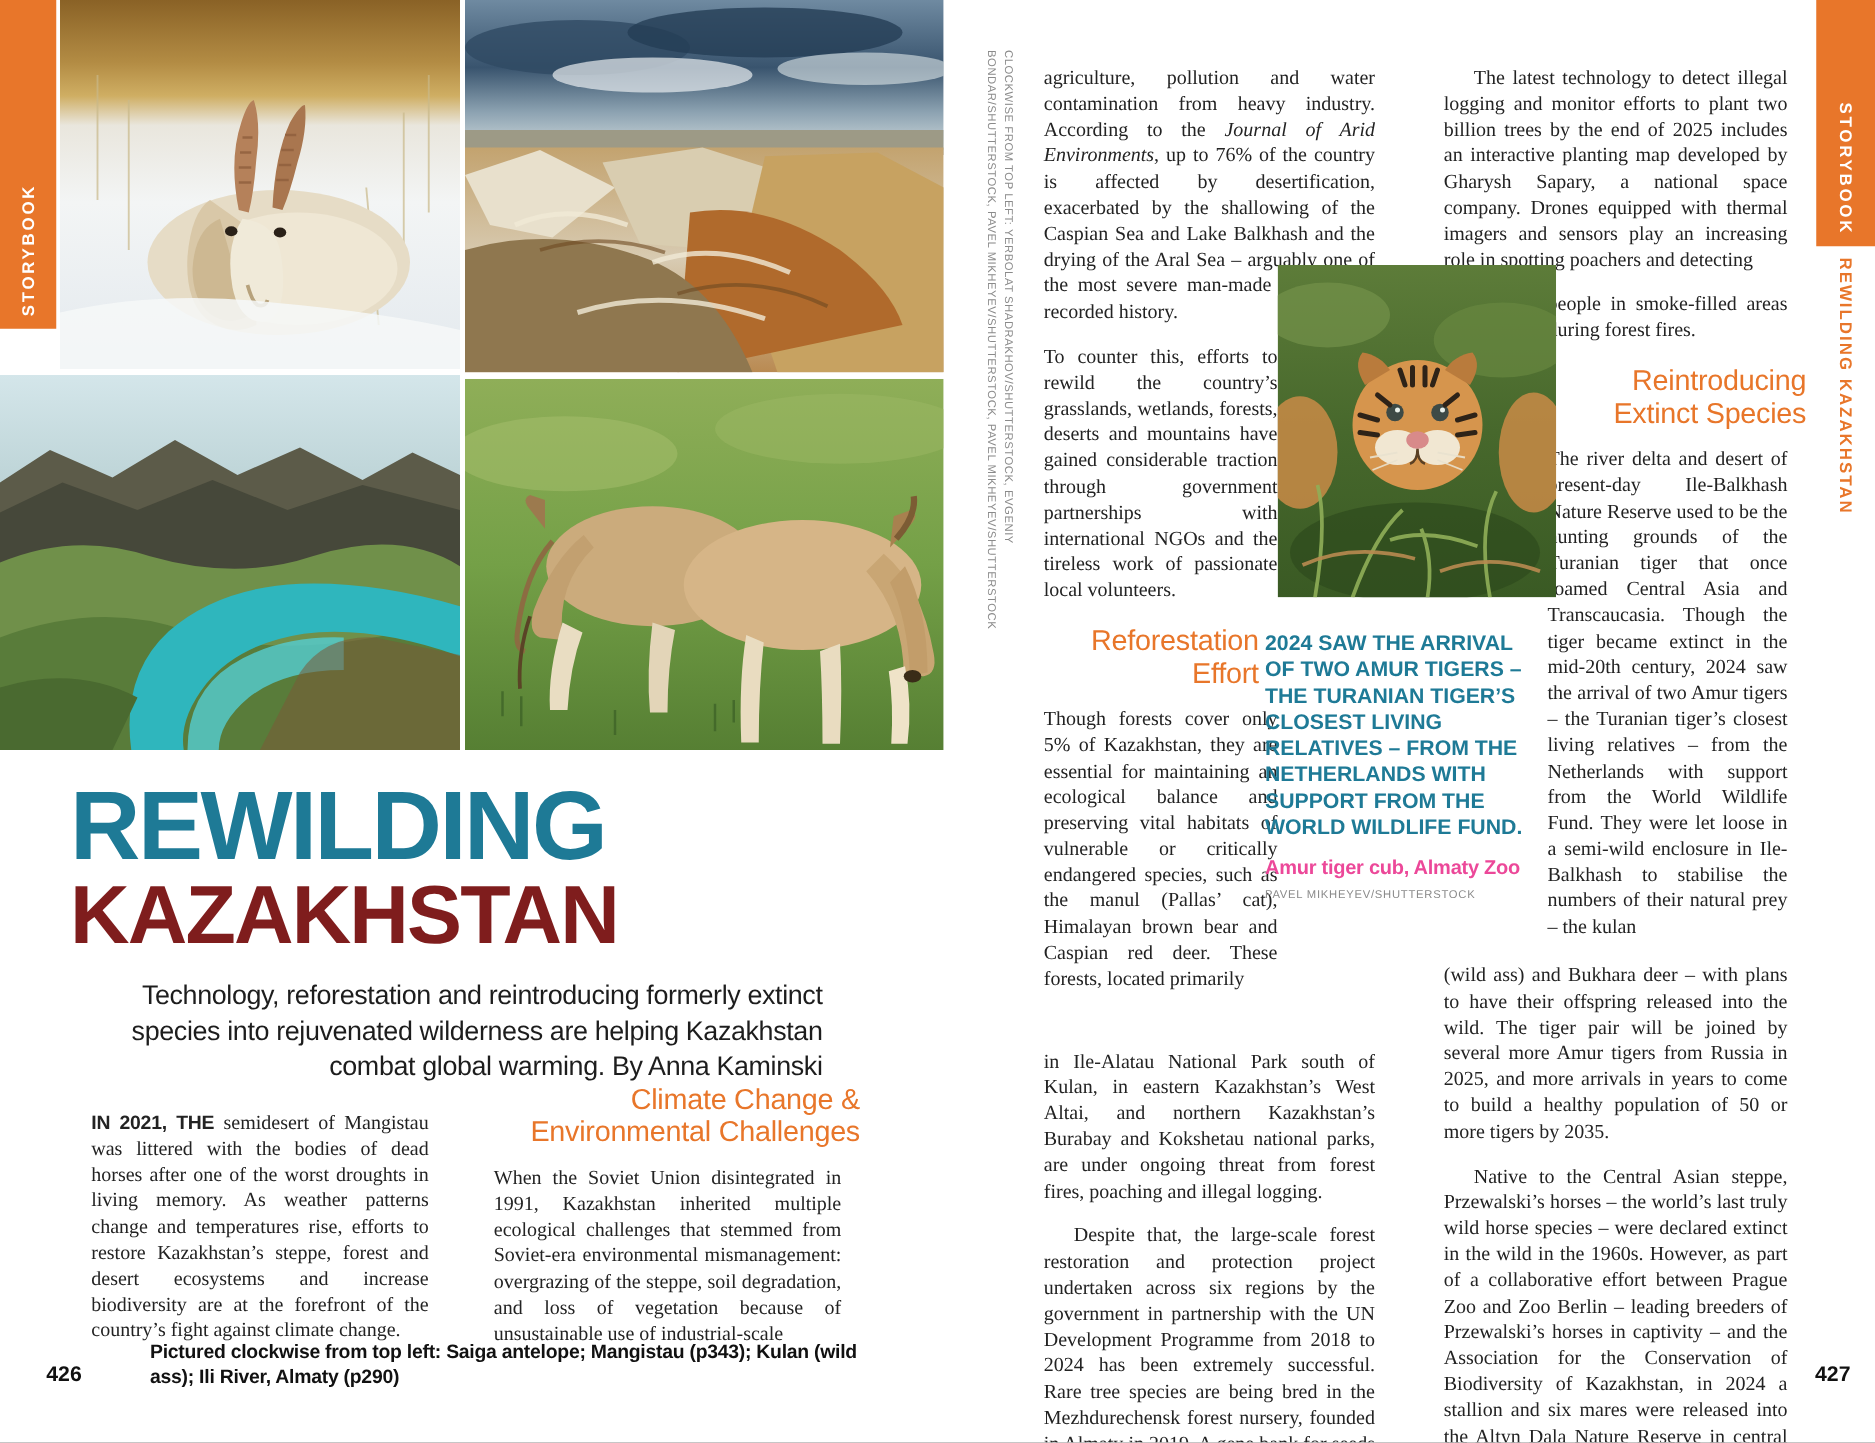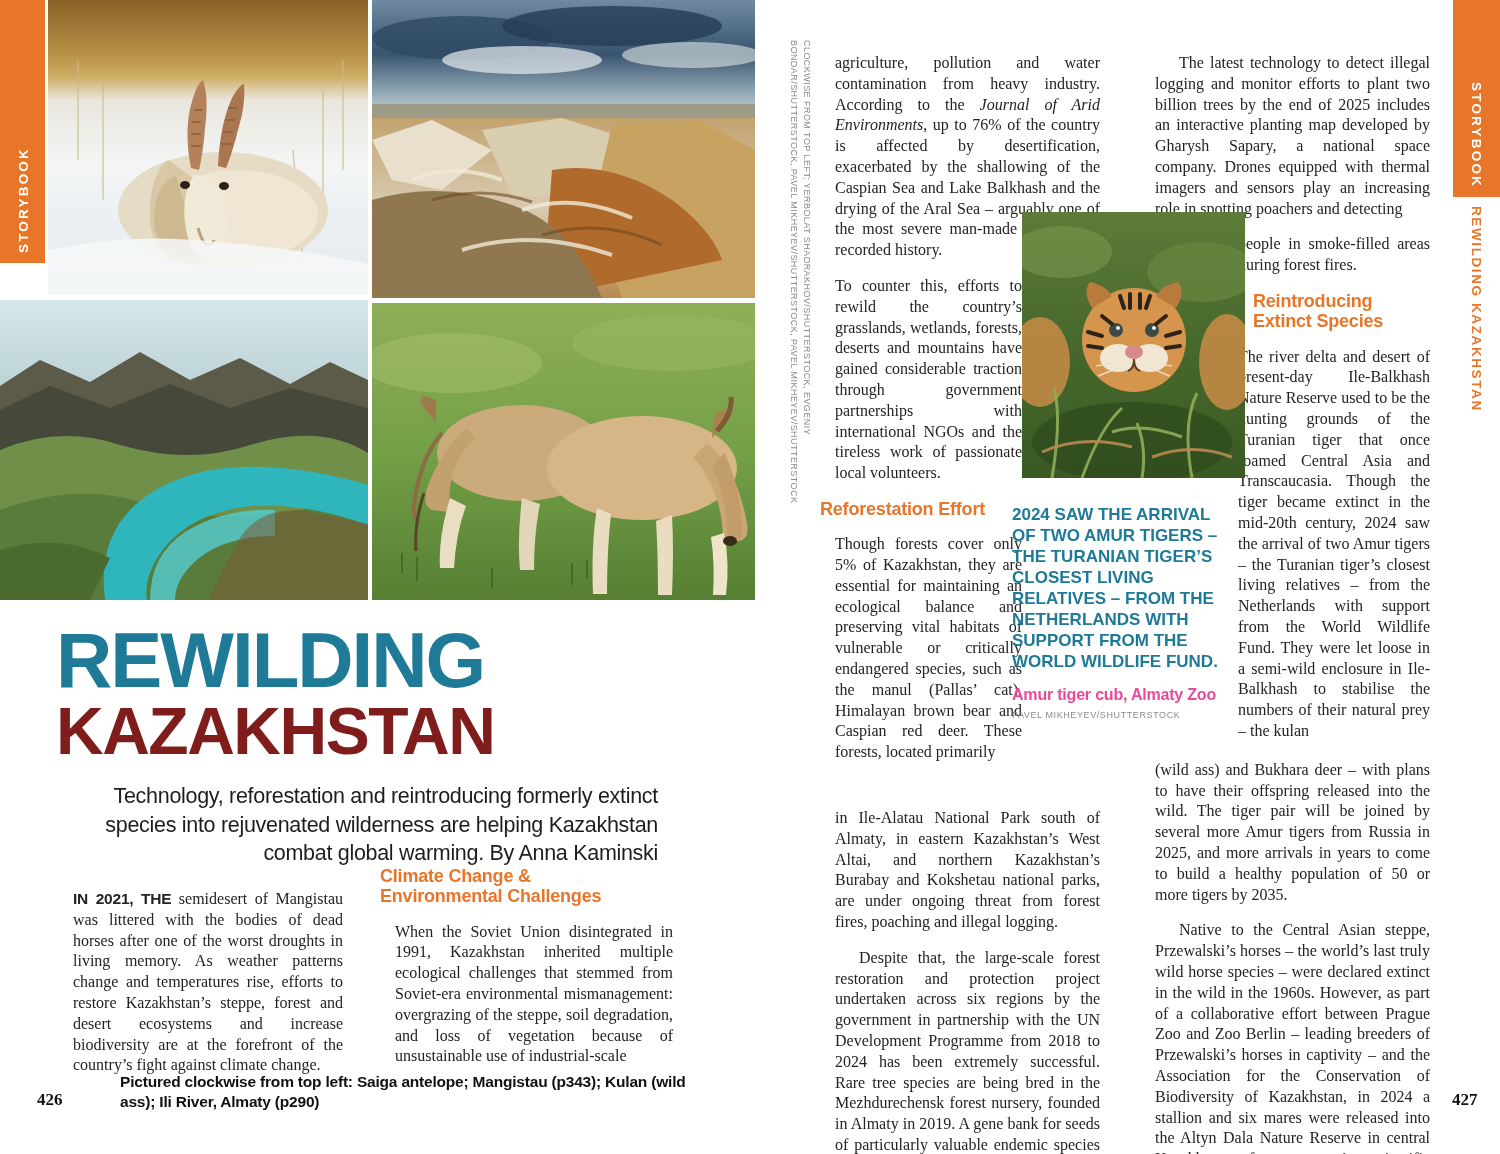--- a/index.html
+++ b/index.html
@@ -65,22 +65,22 @@
     position:absolute;top:872px;
     font-family:"Liberation Serif",serif;font-size:16px;line-height:20.8px;
     color:var(--ink);text-align:justify;
   }
   .col-1{left:58px;width:300px;top:874px;}
   .col-2{left:380px;width:308px;top:866px;}
   .col-m{left:820px;top:38px;width:295px;height:1080px;}
   .col-r{left:1140px;top:38px;width:305px;height:1080px;}
   .lead-in{font-family:"Liberation Sans",sans-serif;font-weight:700;font-size:15.5px;letter-spacing:-0.2px;}
   .orange-head{
-    font-family:"Liberation Sans",sans-serif;font-weight:700;font-size:18px;
-    line-height:1.13;color:var(--orange);white-space:pre-line;text-align:left;
+    font-family:"Liberation Sans",sans-serif;font-weight:400;font-size:23px;
+    line-height:1.13;color:var(--orange);white-space:pre-line;text-align:right;
     letter-spacing:-0.2px;margin:10px 0 6px 0;
   }
   .seg{margin:15px;}
   .w-narrow{width:187px;}
   .w-narrow-right{width:192px;margin-left:auto;}
   .indent{text-indent:24px;}
   .mt-gap{margin-top:45px;}
   .mt-gap-sm{margin-top:18px;}
   .ital{font-style:italic;}
   
@@ -90,21 +90,21 @@
     color:var(--teal);font-weight:700;font-size:17px;line-height:21px;letter-spacing:0;
     width:220px;
   }
   .tiger-caption{margin-top:14px;font-weight:700;font-size:16px;color:#ec4899;letter-spacing:-0.2px;}
   .tiger-credit{margin-top:6px;font-size:9px;letter-spacing:0.6px;color:var(--credit);}
   
   .collage-caption{
     position:absolute;left:120px;top:1072px;width:600px;
     font-weight:700;font-size:15.5px;line-height:1.3;color:#111;letter-spacing:-0.2px;
   }
-  .folio{position:absolute;font-weight:700;font-size:17px;color:#111;font-family:Liberation Serif, serif;}
+  .folio{position:absolute;font-weight:700;font-size:17px;color:#111;}
   .folio-left{left:37px;top:1090px;}
   .folio-right{left:1452px;top:1090px;}
 </style>
 </head>
 <body>
 
 <div class="page">
 
   <div class="tab-left">
     <span class="vlabel">STORYBOOK</span>
@@ -273,21 +273,21 @@
     <div class="orange-head" style="margin-top:0;">Climate Change &amp;
 Environmental Challenges</div>
     <p class="seg">When the Soviet Union disintegrated in 1991, Kazakhstan inherited multiple ecological challenges that stemmed from Soviet-era environmental mismanagement: overgrazing of the steppe, soil degradation, and loss of vegetation because of unsustainable use of industrial-scale</p>
   </div>
 
   <div class="col col-m">
     <p class="seg"><span>agriculture, pollution and water contamination from heavy industry. According to the </span><span class="ital">Journal of Arid Environments</span><span>, up to 76% of the country is affected by desertification, exacerbated by the shallowing of the Caspian Sea and Lake Balkhash and the drying of the Aral Sea – arguably one of the most severe man-made disasters in recorded history.</span></p>
     <p class="seg w-narrow">To counter this, efforts to rewild the country’s grasslands, wetlands, forests, deserts and mountains have gained considerable traction through government partnerships with international NGOs and the tireless work of passionate local volunteers.</p>
     <div class="orange-head w-narrow">Reforestation Effort</div>
     <p class="seg w-narrow">Though forests cover only 5% of Kazakhstan, they are essential for maintaining an ecological balance and preserving vital habitats of vulnerable or critically endangered species, such as the manul (Pallas’ cat), Himalayan brown bear and Caspian red deer. These forests, located primarily</p>
-    <p class="seg mt-gap">in Ile-Alatau National Park south of Almaty, in eastern Kazakhstan’s West Altai, and northern Kazakhstan’s Burabay and Kokshetau national parks, are under ongoing threat from forest fires, poaching and illegal logging.</p>
+    <p class="seg mt-gap">in Ile-Alatau National Park south of Kulan, in eastern Kazakhstan’s West Altai, and northern Kazakhstan’s Burabay and Kokshetau national parks, are under ongoing threat from forest fires, poaching and illegal logging.</p>
     <p class="seg indent">Despite that, the large-scale forest restoration and protection project undertaken across six regions by the government in partnership with the UN Development Programme from 2018 to 2024 has been extremely successful. Rare tree species are being bred in the Mezhdurechensk forest nursery, founded in Almaty in 2019. A gene bank for seeds of particularly valuable endemic species was established in 2021, ensuring their long-term survival, and 340,000 black saxaul seedlings were planted in Kazakhstan’s arid regions to combat desertification.</p>
   </div>
 
   <div class="col col-r">
     <p class="seg indent">The latest technology to detect illegal logging and monitor efforts to plant two billion trees by the end of 2025 includes an interactive planting map developed by Gharysh Sapary, a national space company. Drones equipped with thermal imagers and sensors play an increasing role in spotting poachers and detecting</p>
     <p class="seg w-narrow-right">people in smoke-filled areas during forest fires.</p>
     <div class="orange-head w-narrow-right">Reintroducing
 Extinct Species</div>
     <p class="seg w-narrow-right">The river delta and desert of present-day Ile-Balkhash Nature Reserve used to be the hunting grounds of the Turanian tiger that once roamed Central Asia and Transcaucasia. Though the tiger became extinct in the mid-20th century, 2024 saw the arrival of two Amur tigers – the Turanian tiger’s closest living relatives – from the Netherlands with support from the World Wildlife Fund. They were let loose in a semi-wild enclosure in Ile-Balkhash to stabilise the numbers of their natural prey – the kulan</p>
     <p class="seg mt-gap-sm">(wild ass) and Bukhara deer – with plans to have their offspring released into the wild. The tiger pair will be joined by several more Amur tigers from Russia in 2025, and more arrivals in years to come to build a healthy population of 50 or more tigers by 2035.</p>

